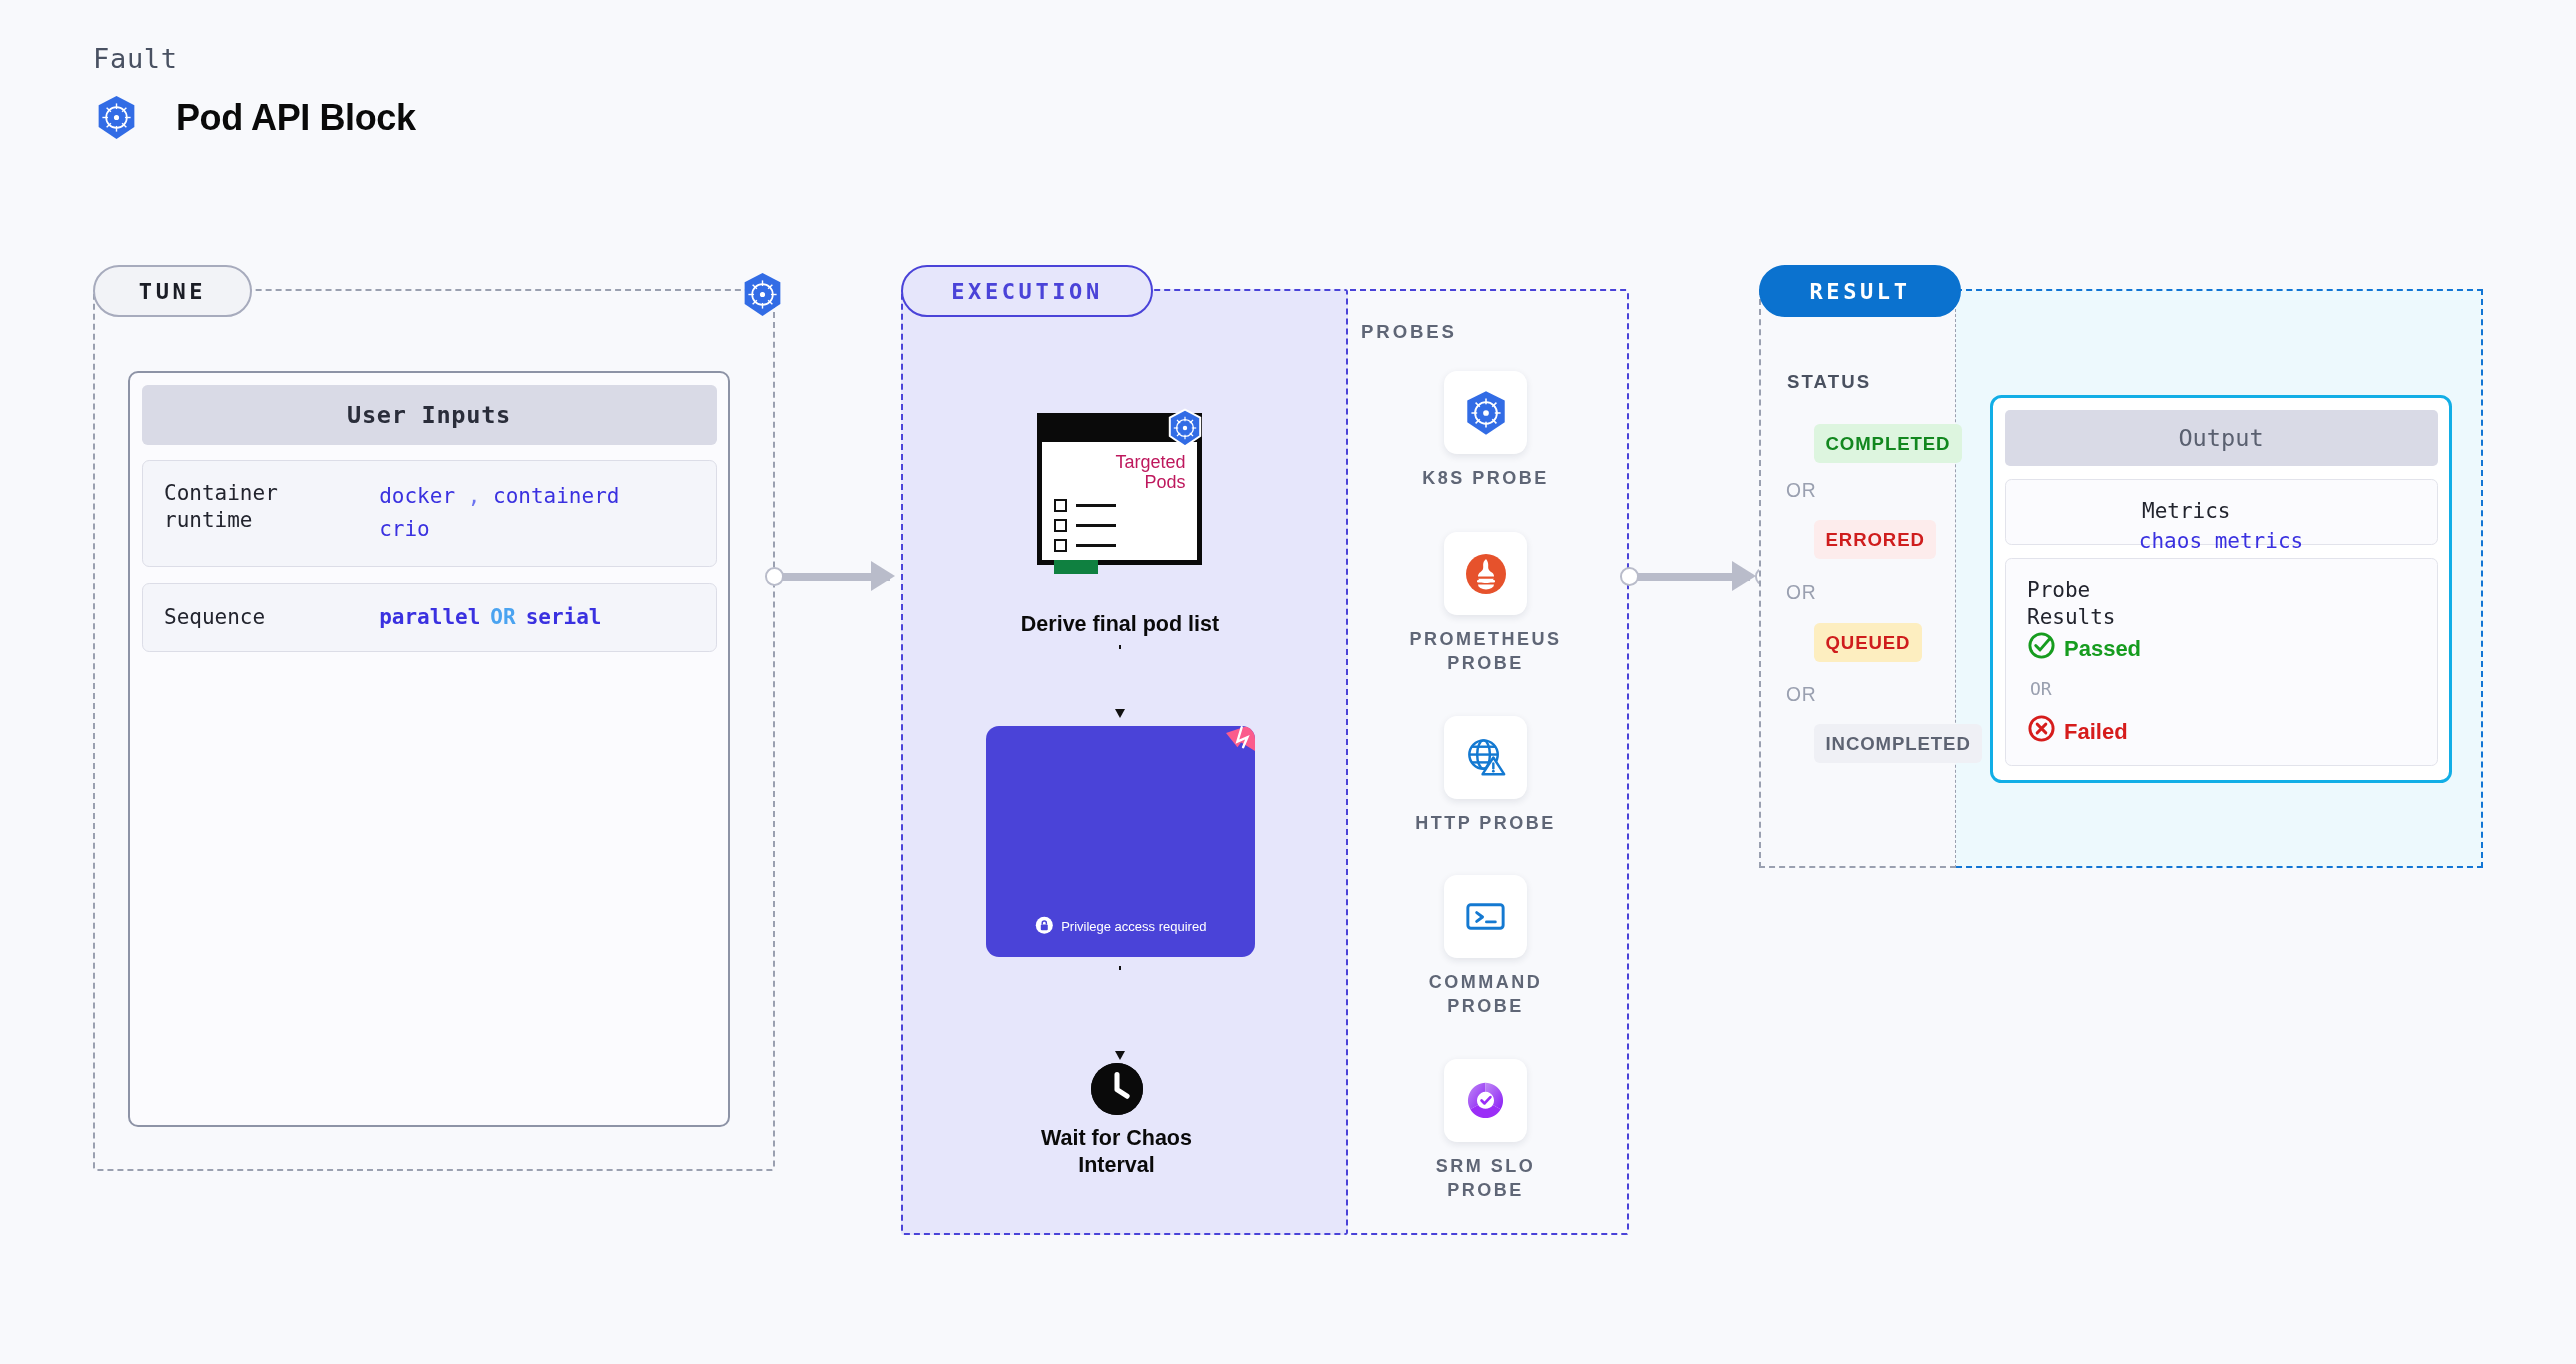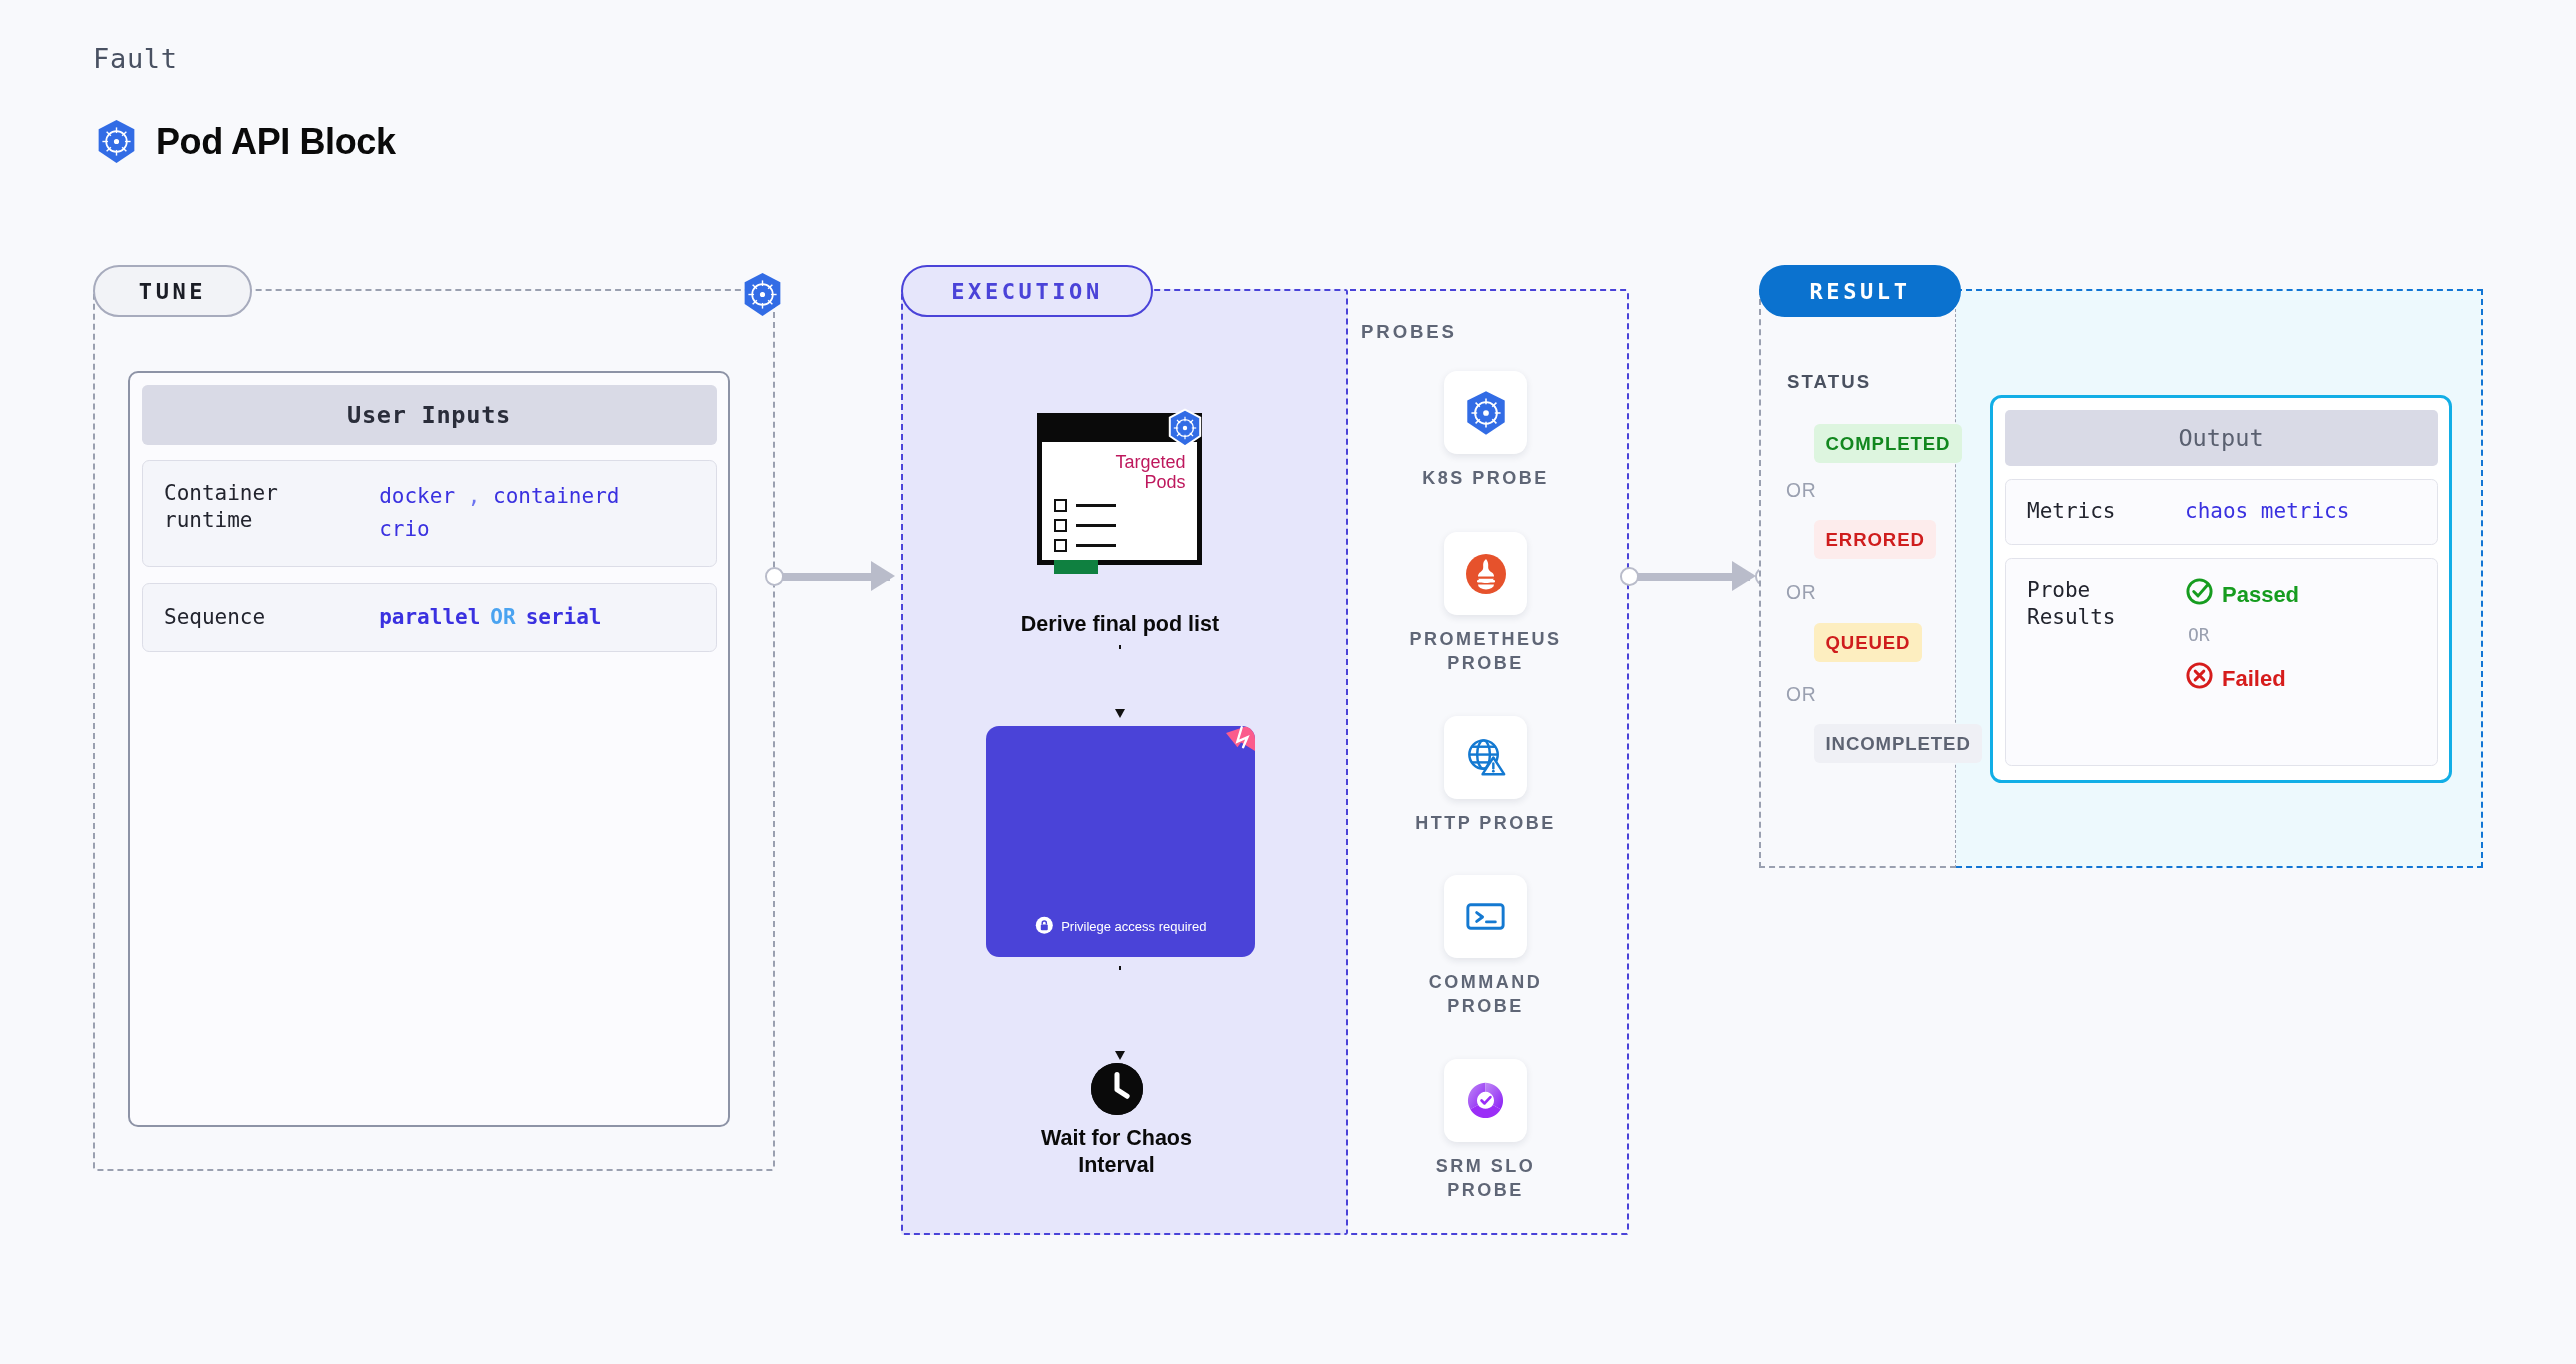--- a/index.html
+++ b/index.html
@@ -10,21 +10,21 @@
     position: relative;
     overflow: hidden;
   }
 
   
   #header { position: absolute; left: 93px; top: 43px; }
   #fault-label {
     font-family: "DejaVu Sans Mono", monospace;
     font-size: 27px; color: #495162; letter-spacing: 0.7px;
   }
-  #title-row { display: flex; align-items: center; gap: 16px; margin-top: 44px; }
+  #title-row { display: flex; align-items: center; gap: 36px; margin-top: 20px; }
   #k8s-header-icon { width: 47px; height: 47px; }
   #page-title { font-size: 36px; font-weight: bold; color: #0a0a0a; letter-spacing: -0.4px; }
 
   
   .stage-pill {
     position: absolute; z-index: 6; display: flex; align-items: center; justify-content: center;
     font-family: "DejaVu Sans Mono", monospace; font-weight: bold;
     border-radius: 716px; letter-spacing: 3.6px;
   }
   #tune-pill {
@@ -201,21 +201,21 @@
     position: absolute; left: 1990px; top: 395px; width: 462px; height: 388px;
     background: #ffffff; border: 3.6px solid #12aee6; border-radius: 11.5px; padding: 11.5px;
   }
   #output-header {
     height: 56px; background: #d9dae6; border-radius: 5px;
     display: flex; align-items: center; justify-content: center;
     font-family: "DejaVu Sans Mono", monospace; font-size: 23.6px; color: #5a6070;
   }
   .out-row {
     margin-top: 13px; background: #fbfbfe; border: 1.4px solid #e2e3eb;
-    border-radius: 6.4px; display: flex; padding: 18.6px 21.5px;
+    border-radius: 6.4px; display: flex; padding: 18.6px 21.5px; flex-direction: column;
   }
   .out-label {
     font-family: "DejaVu Sans Mono", monospace; font-size: 21px; color: #22242e;
     width: 158px; flex: none; line-height: 1.28;
   }
   .out-values { flex: 1; }
   #out-metrics { height: 66px; align-items: center; }
   #out-probe { height: 208px; }
   .probe-res-line { display: flex; align-items: flex-end; gap: 8px; }
   .res-pass { color: #169c1f; font-size: 22px; font-weight: bold; }

